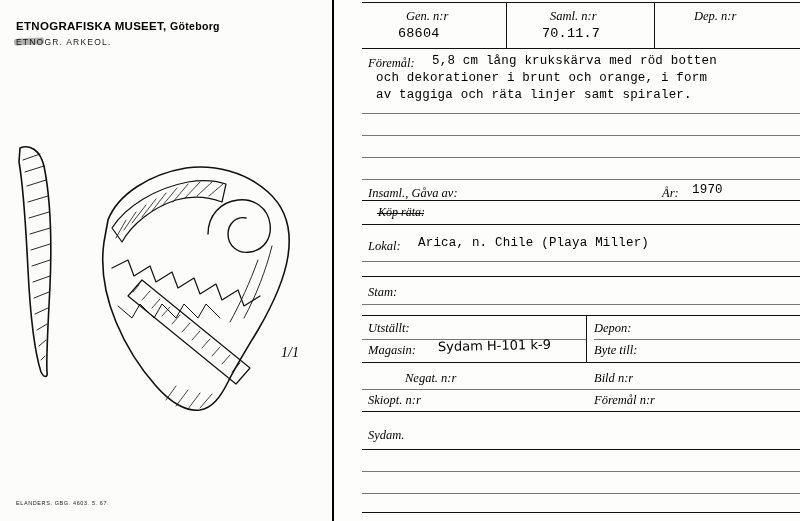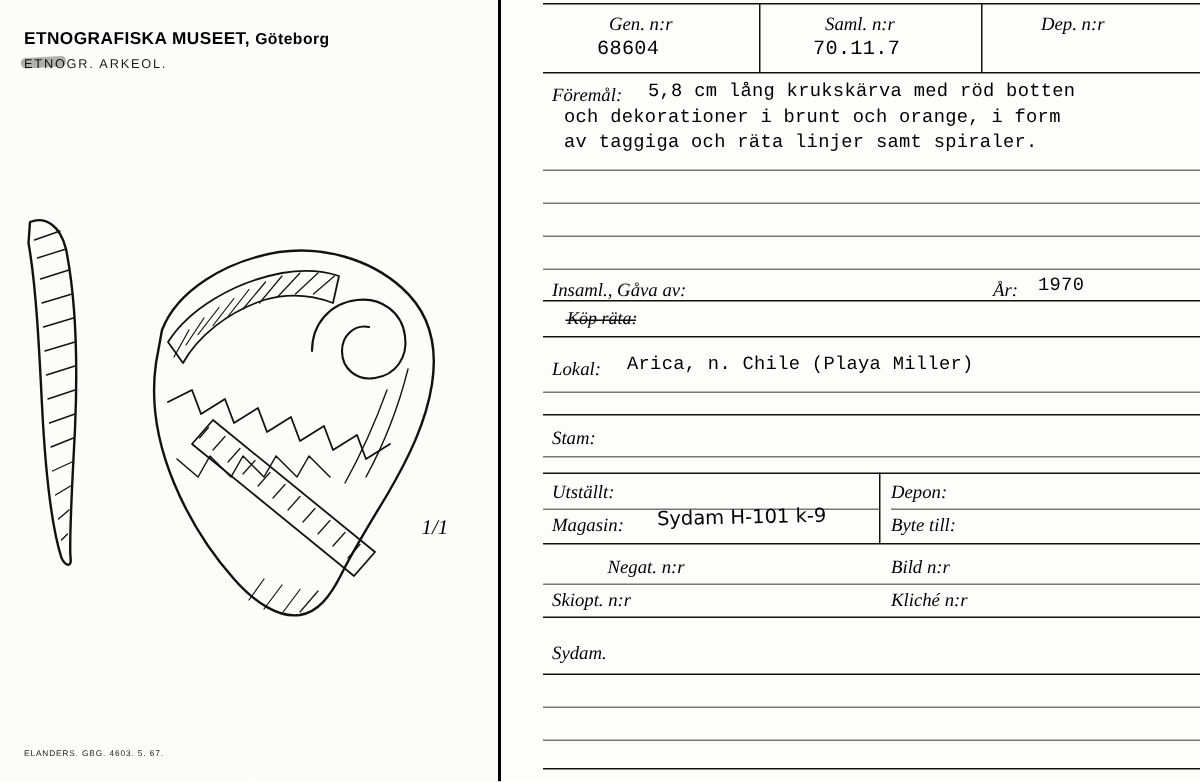--- a/index.html
+++ b/index.html
@@ -331,21 +331,21 @@
     <div class="rule" style="top:362px;"></div>
 
     <div class="lbl" style="left:14px; top:371px;margin-left:37px;">Negat. n:r</div>
     <div class="val" style="left:104px; top:370px;"></div>
     <div class="lbl" style="left:240px; top:371px;">Bild n:r</div>
     <div class="val" style="left:312px; top:370px;"></div>
     <div class="rule thin" style="top:389px;"></div>
 
     <div class="lbl" style="left:14px; top:393px;">Skiopt. n:r</div>
     <div class="val" style="left:110px; top:392px;"></div>
-    <div class="lbl" style="left:240px; top:393px;">Kliché n:r</div>
+    <div class="lbl" style="left:240px; top:393px;">Föremål n:r</div>
     <div class="val" style="left:322px; top:392px;"></div>
     <div class="rule" style="top:411px;"></div>
 
     <div class="lbl" style="left:14px; top:428px;">Sydam.</div>
     <div class="val" style="left:62px; top:427px;"></div>
     <div class="rule" style="top:449px;"></div>
     <div class="rule thin" style="top:471px;"></div>
     <div class="rule thin" style="top:493px;"></div>
     <div class="rule" style="top:512px;"></div>
 

